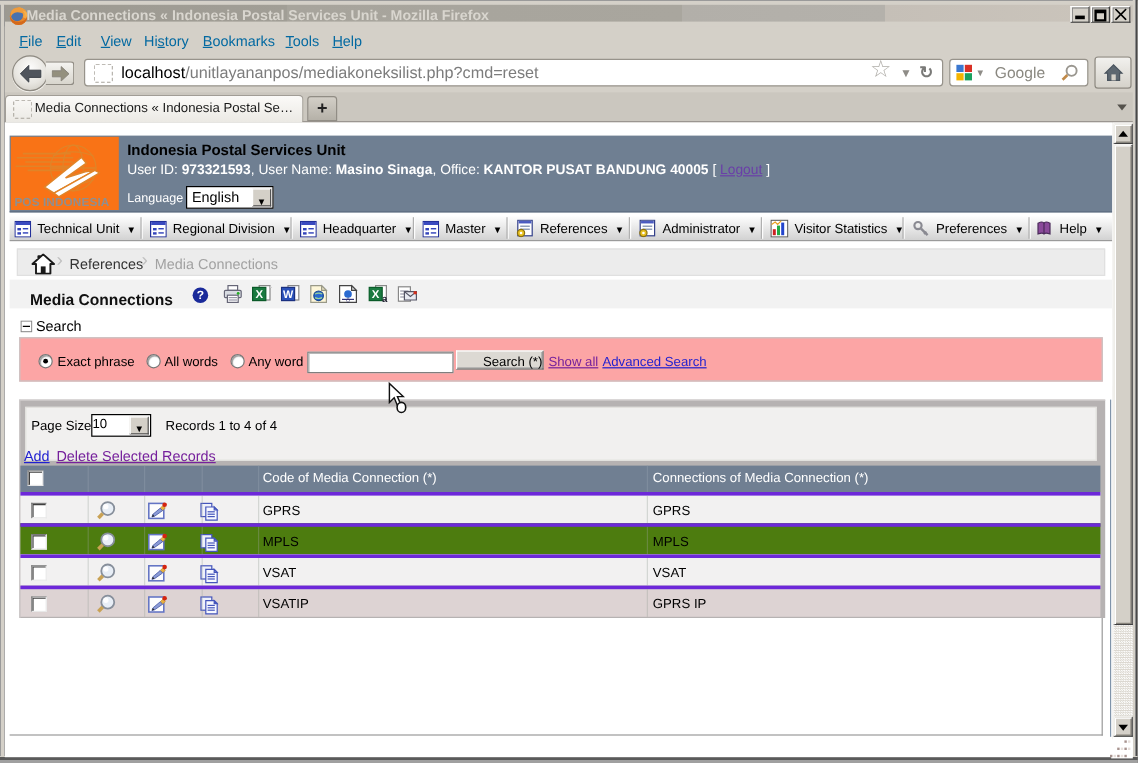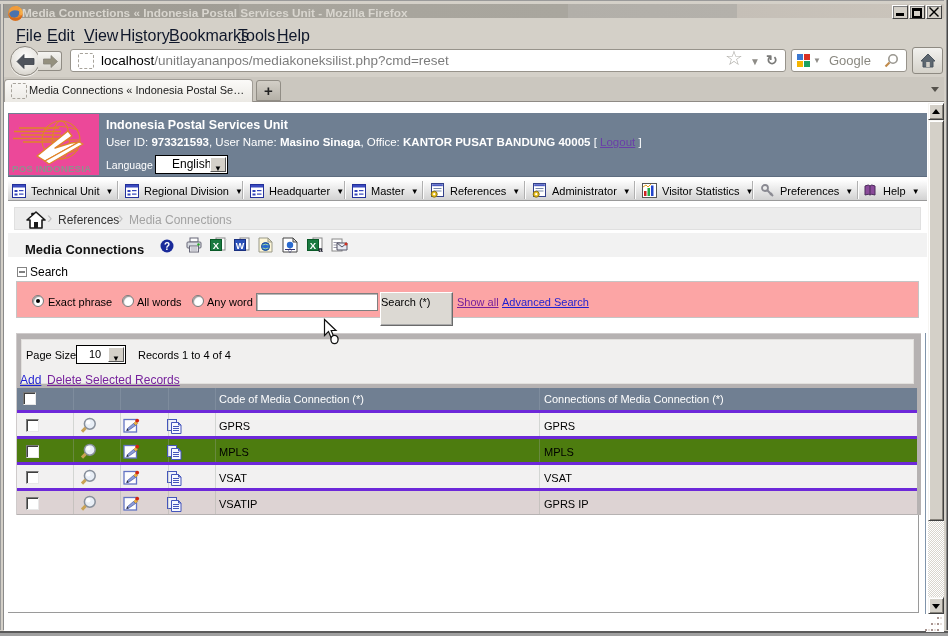--- a/index.html
+++ b/index.html
@@ -17,21 +17,21 @@
   #title { left:4px; top:4px; width:940px; height:14px;
     background:linear-gradient(90deg,#9c9991 0%,#a19e96 25%,#a7a49c 25%,#a9a69e 60%,#b2afa9 60%,#b4b1ab 78%,#c5bfb7 78%,#cbc5bc 100%);
     color:#d9d6cf; font-size:12px; font-weight:bold; line-height:18px; }
   #title .txt { position:absolute; left:18px; top:0; white-space:nowrap; font-size:11.8px; }
   .winbtn { position:absolute; top:1px; width:16px; height:14px; background:#d4d0c8;
     border:1px solid; border-color:#ffffff #404040 #404040 #ffffff;
     box-shadow:1px 1px 0 #808080 inset; }
   .winbtn i { position:absolute; }
   
   #menubar { left:4px; top:22px; width:940px; height:23px; background:#d4d0c8;
-    font-size:16px; color:#0f172a; }
+    font-size:12px; color:#0369a1; }
   #menubar span { position:absolute; top:5px; }
   #menubar u { text-decoration:underline; }
   
   #navbar { left:4px; top:45px; width:940px; height:32px; background:#d4d0c8; }
   #backbtn { left:6px; top:1px; width:30px; height:30px; border-radius:50%;
      background:radial-gradient(circle at 50% 35%, #fdfdfc 0%, #e8e6e1 55%, #c9c5bc 100%);
      border:1px solid #8e8a82; box-shadow:0 1px 0 #f5f3ef; }
   #fwdbtn { left:34px; top:6px; width:24px; height:20px;
      background:linear-gradient(#f5f4f1,#d8d5cd); border:1px solid #908c84;
      border-radius:0 3px 3px 0; border-left:none; }
@@ -60,22 +60,22 @@
      box-shadow:inset 1px 1px 0 #fff, inset -1px -1px 0 #87837b; font-size:8px; text-align:center; color:#000; }
   #sthumb { position:absolute; left:1px; top:18px; width:16px; height:401px; background:#d4d0c8;
      border:1px solid; border-color:#f6f5f2 #404040 #404040 #f6f5f2;
      box-shadow:inset 1px 1px 0 #fff, inset -1px -1px 0 #87837b; }
   #strack { position:absolute; left:1px; top:419px; width:16px; height:76px;
      background-image:conic-gradient(#ffffff 25%, #d9d5cd 0 50%, #ffffff 0 75%, #d9d5cd 0);
      background-size:2px 2px; }
   
   .pg { position:absolute; font-size:11px; color:#000; }
   #band { left:4px; top:11px; width:919px; height:64px; background:#6f7f92; border-bottom:1px solid #5e6d80; }
-  #logo { position:absolute; background:#ec4899; }
-  #band .t1 { position:absolute; left:98px; top:5px; color:#ffffff; font-weight:bold; font-size:12.5px; }
+  #logo { position:absolute; background:#f97316; }
+  #band .t1 { position:absolute; left:98px; top:5px; color:#000000; font-weight:bold; font-size:12.5px; }
   #band .t2 { position:absolute; left:98px; top:23px; color:#fff; font-size:11.5px; white-space:nowrap; }
   #band .t3 { position:absolute; left:98px; top:46px; color:#fff; font-size:10.5px; }
   #appmenu { left:4px; top:78px; width:919px; height:21px;
     background:linear-gradient(#fefefe,#d2d2d2); border-bottom:1px solid #9a9a9a;
     font-size:11px; color:#000; }
   .mi { position:absolute; top:3px; height:15px; white-space:nowrap; }
   .msep { position:absolute; top:1px; width:1px; height:18px; background:#b0b0b0; box-shadow:1px 0 0 #fdfdfd; }
   #crumb { left:10px; top:105px; width:907px; height:23px; background:#ececec; border:1px solid #e0e0e0; }
   #headrow { left:4px; top:131px; width:919px; height:24px; background:#f2f2f2; }
   #headrow h1 { font-size:13px; font-weight:bold; color:#111; position:absolute; left:17px; top:9px; }
@@ -234,21 +234,21 @@
   </g>
   <path d="M28 42 L59 17 L63 22 L46 34 L62 29 L70 28 L36 47 z" fill="#fff" stroke="#e08428" stroke-width="1.4" stroke-linejoin="round"></path>
   <path d="M36 47 L70 28 L74 30 L40 50 z" fill="#fff" stroke="#e08428" stroke-width="1.2" stroke-linejoin="round"></path>
   <text x="3" y="58" font-family="Liberation Sans" font-size="9.8" font-weight="bold" fill="#8f8f8f" letter-spacing="0.1">POS INDONESIA</text>
 </svg>
       </div>
       <div class="t1">Indonesia Postal Services Unit</div>
       <div class="t2">User ID: <b>973321593</b>, User Name: <b>Masino Sinaga</b>, Office: <b>KANTOR PUSAT BANDUNG 40005</b> [ <a href="#" style="color:#6a3fa8">Logout</a> ]</div>
       <div class="t3">Language</div>
       <div class="sel abs" style="left:147px;top:42px;width:73px;height:19px;line-height:17px">
-        <span style="padding-left:16px">English</span>
+        <span style="padding-left:4px">English</span>
         <div class="selbtn"><span style="font-size:8px;position:relative;top:1px">▼</span></div>
       </div>
     </div>
 
     <div class="pg" id="appmenu">
       <div class="mi" style="left:4px">
           <svg class="formicon" width="14" height="14" viewBox="0 0 14 14">
             <rect x="0.5" y="0.5" width="13" height="13" fill="#fff" stroke="#23309a"></rect>
             <rect x="1" y="1" width="12" height="2.5" fill="#3a4ac0"></rect>
             <rect x="2.5" y="6" width="3" height="2" fill="#3344bb"></rect>
@@ -432,31 +432,31 @@
       <div id="spanel">
         <div class="radio abs" style="left:15px;top:13px">
             <i class="abs" style="left:3px;top:3px;width:4px;height:4px;border-radius:50%;background:#000"></i>
           </div>
         <span class="abs" style="left:31px;top:14px">Exact phrase</span>
         <div class="radio abs" style="left:105px;top:13px"></div>
         <span class="abs" style="left:120px;top:14px">All words</span>
         <div class="radio abs" style="left:175px;top:13px"></div>
         <span class="abs" style="left:190px;top:14px">Any word</span>
         <div class="abs" style="left:239px;top:11px;width:122px;height:18px;background:#fff;border:1px solid #7f7f7f;box-shadow:inset 1px 1px 0 #b8b8b8"></div>
-        <div class="btn3d abs" style="left:363px;top:10px;width:73px;height:34px;text-align:left;line-height:18px">Search (*)</div>
+        <div class="btn3d abs" style="left:363px;top:10px;width:73px;height:16px;text-align:right;line-height:18px">Search (*)</div>
         <a class="purple abs" href="#" style="left:440px;top:14px">Show all</a>
         <a class="blue abs" href="#" style="left:485px;top:14px">Advanced Search</a>
       </div>
     </div>
 
     <div class="pg" id="gridwrap">
       <div id="recpanel">
         <span class="abs" style="left:4px;top:9px">Page Size</span>
         <div class="sel abs" style="left:54px;top:5px;width:50px;height:19px;line-height:17px;font-size:11px">
-          <span style="padding-left:12px">10</span>
+          <span style="padding-left:0">10</span>
           <div class="selbtn"><span style="font-size:8px;position:relative;top:1px">▼</span></div>
         </div>
         <span class="abs" style="left:116px;top:9px">Records 1 to 4 of 4</span>
       </div>
       <a class="blue abs" href="#" style="left:3px;top:39px;font-size:12px">Add</a>
       <a class="purple abs" href="#" style="left:30px;top:39px;font-size:12px">Delete Selected Records</a>
       <div class="abs" id="gridtbl" style="left:0px;top:54px;width:900px;height:126px;font-size:11px">
         <div class="abs" style="left:0;top:0;width:900px;height:22px;background:#707f92">
           <div class="cb abs" style="left:6px;top:4px"></div>
           <span class="abs" style="left:202px;top:5px;color:#fff">Code of Media Connection (*)</span>

